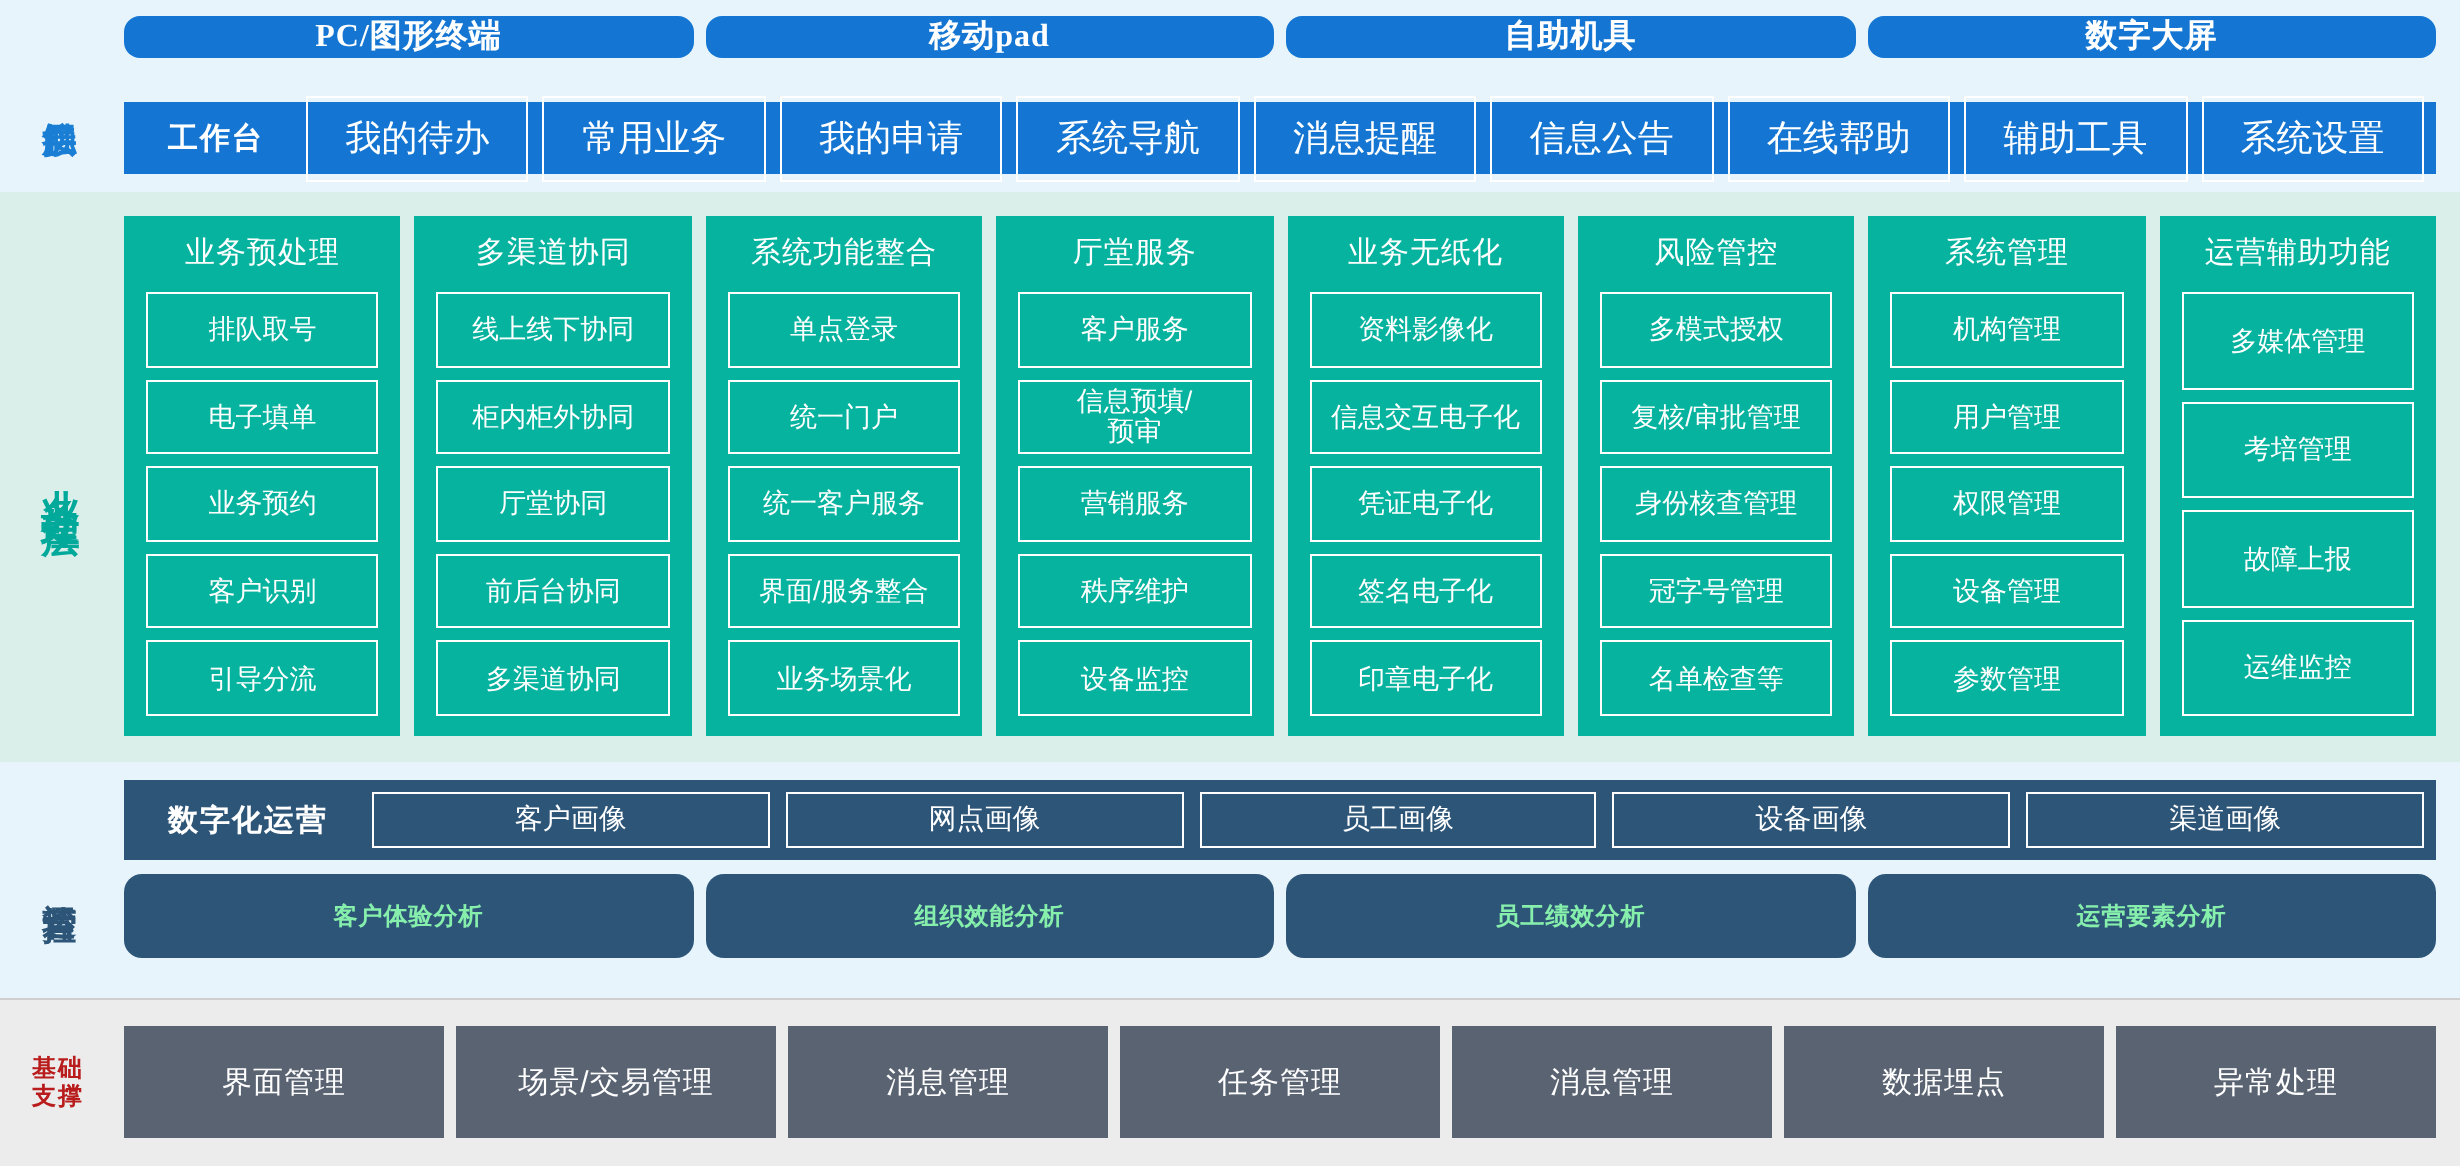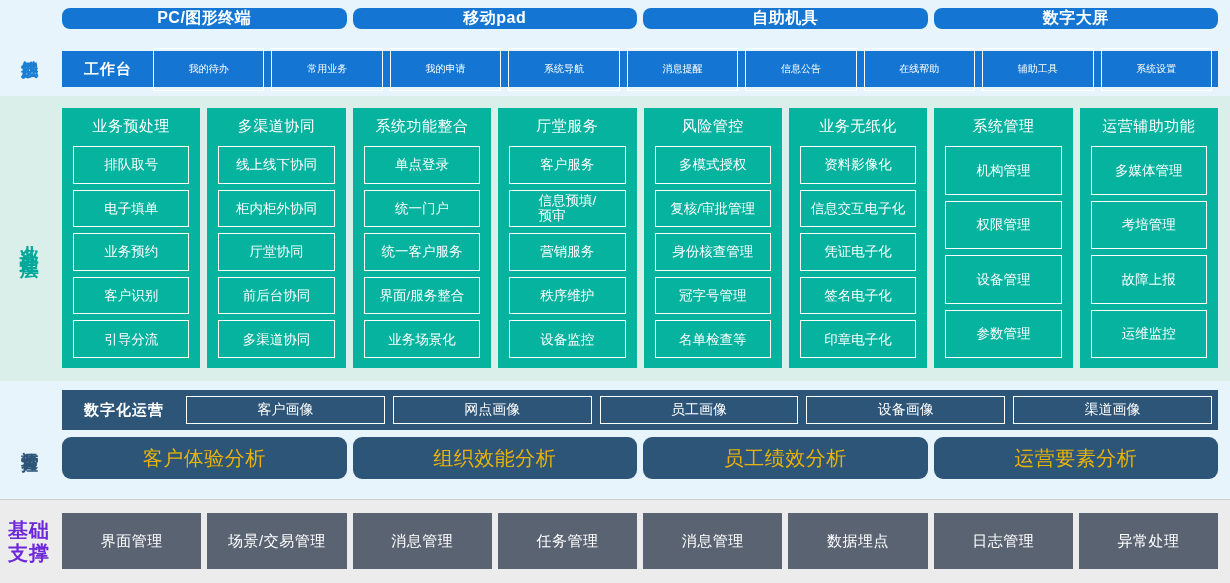--- a/index.html
+++ b/index.html
@@ -53,20 +53,21 @@
   
   #contact-layer {
     height: 96px;
     background: #e8f4fb;
     padding: 0;
   }
   #contact-layer .layer-label { color: #1a7fd4; }
   #contact-layer .layer-body {
     padding: 8px 12px 9px 4px;
     gap: 22px;
+    font-family: Liberation Serif, serif;
   }
   .channel-row {
     display: flex;
     gap: 6px;
     height: 36px;
   }
   .channel-box {
     flex: 1;
     background: #1476d2;
     border-radius: 8px;
@@ -92,21 +93,21 @@
     font-weight: bold;
     padding: 0 14px 0 16px;
     white-space: nowrap;
     letter-spacing: 1px;
   }
   .workbench-item {
     flex: 1;
     height: 43px;
     border: 1px solid #ffffff;
     color: #ffffff;
-    font-size: 10px;
+    font-size: 18px;
     display: flex;
     align-items: center;
     justify-content: center;
     white-space: nowrap;
     box-sizing: border-box;
   }
 
   
   #business-layer {
     height: 285px;
@@ -142,20 +143,21 @@
     white-space: nowrap;
   }
   .biz-item {
     flex: 1;
     border: 1px solid #ffffff;
     color: #ffffff;
     font-size: 13.5px;
     display: flex;
     align-items: center;
     justify-content: center;
+    text-align: center;
     line-height: 1.12;
     box-sizing: border-box;
     padding: 1px 2px;
     white-space: pre-line;
   }
 
   
   #ops-layer {
     height: 118px;
     background: #e8f4fb;
@@ -199,38 +201,38 @@
   }
   .analysis-row {
     display: flex;
     gap: 6px;
     height: 42px;
   }
   .analysis-box {
     flex: 1;
     background: #2d5578;
     border-radius: 9px;
-    color: #eab308;
-    font-size: 20px;
-    font-weight: normal;
+    color: #86efac;
+    font-size: 12px;
+    font-weight: bold;
     display: flex;
     align-items: center;
     justify-content: center;
     letter-spacing: 0.5px;
   }
 
   
   #foundation-layer {
     height: 84px;
     background: #ececec;
     border-top: 1px solid #cfcfcf;
   }
   #foundation-layer .layer-label {
-    color: #6d28d9;
-    font-size: 20px;
+    color: #b91c1c;
+    font-size: 12px;
     writing-mode: horizontal-tb;
     text-orientation: mixed;
     flex-direction: column;
     line-height: 1.12;
     letter-spacing: 1px;
   }
   #foundation-layer .layer-body {
     flex-direction: row;
     gap: 6px;
     padding: 13px 12px 14px 4px;
@@ -314,40 +316,41 @@
         <div class="biz-col-title">厅堂服务</div>
         <div class="biz-item">客户服务</div>
         <div class="biz-item">信息预填/
 预审</div>
         <div class="biz-item">营销服务</div>
         <div class="biz-item">秩序维护</div>
         <div class="biz-item">设备监控</div>
       </div>
 
       <div class="biz-column">
+        <div class="biz-col-title">业务无纸化</div>
+        <div class="biz-item">资料影像化</div>
+        <div class="biz-item">信息交互电子化</div>
+        <div class="biz-item">凭证电子化</div>
+        <div class="biz-item">签名电子化</div>
+        <div class="biz-item">印章电子化</div>
+      </div>
+
+      <div class="biz-column">
         <div class="biz-col-title">风险管控</div>
         <div class="biz-item">多模式授权</div>
         <div class="biz-item">复核/审批管理</div>
         <div class="biz-item">身份核查管理</div>
         <div class="biz-item">冠字号管理</div>
         <div class="biz-item">名单检查等</div>
       </div>
 
       <div class="biz-column">
-        <div class="biz-col-title">业务无纸化</div>
-        <div class="biz-item">资料影像化</div>
-        <div class="biz-item">信息交互电子化</div>
-        <div class="biz-item">凭证电子化</div>
-        <div class="biz-item">签名电子化</div>
-        <div class="biz-item">印章电子化</div>
-      </div>
-
-      <div class="biz-column">
         <div class="biz-col-title">系统管理</div>
         <div class="biz-item">机构管理</div>
+        <div class="biz-item">用户管理</div>
         <div class="biz-item">权限管理</div>
         <div class="biz-item">设备管理</div>
         <div class="biz-item">参数管理</div>
       </div>
 
       <div class="biz-column">
         <div class="biz-col-title">运营辅助功能</div>
         <div class="biz-item">多媒体管理</div>
         <div class="biz-item">考培管理</div>
         <div class="biz-item">故障上报</div>
@@ -385,18 +388,17 @@
       <span>基础</span>
       <span>支撑</span>
     </div>
     <div class="layer-body">
       <div class="foundation-item">界面管理</div>
       <div class="foundation-item">场景/交易管理</div>
       <div class="foundation-item">消息管理</div>
       <div class="foundation-item">任务管理</div>
       <div class="foundation-item">消息管理</div>
       <div class="foundation-item">数据埋点</div>
-      <div class="foundation-item">日志管理</div>
       <div class="foundation-item">异常处理</div>
     </div>
   </section>
 
 </div>
 
 </body></html>

